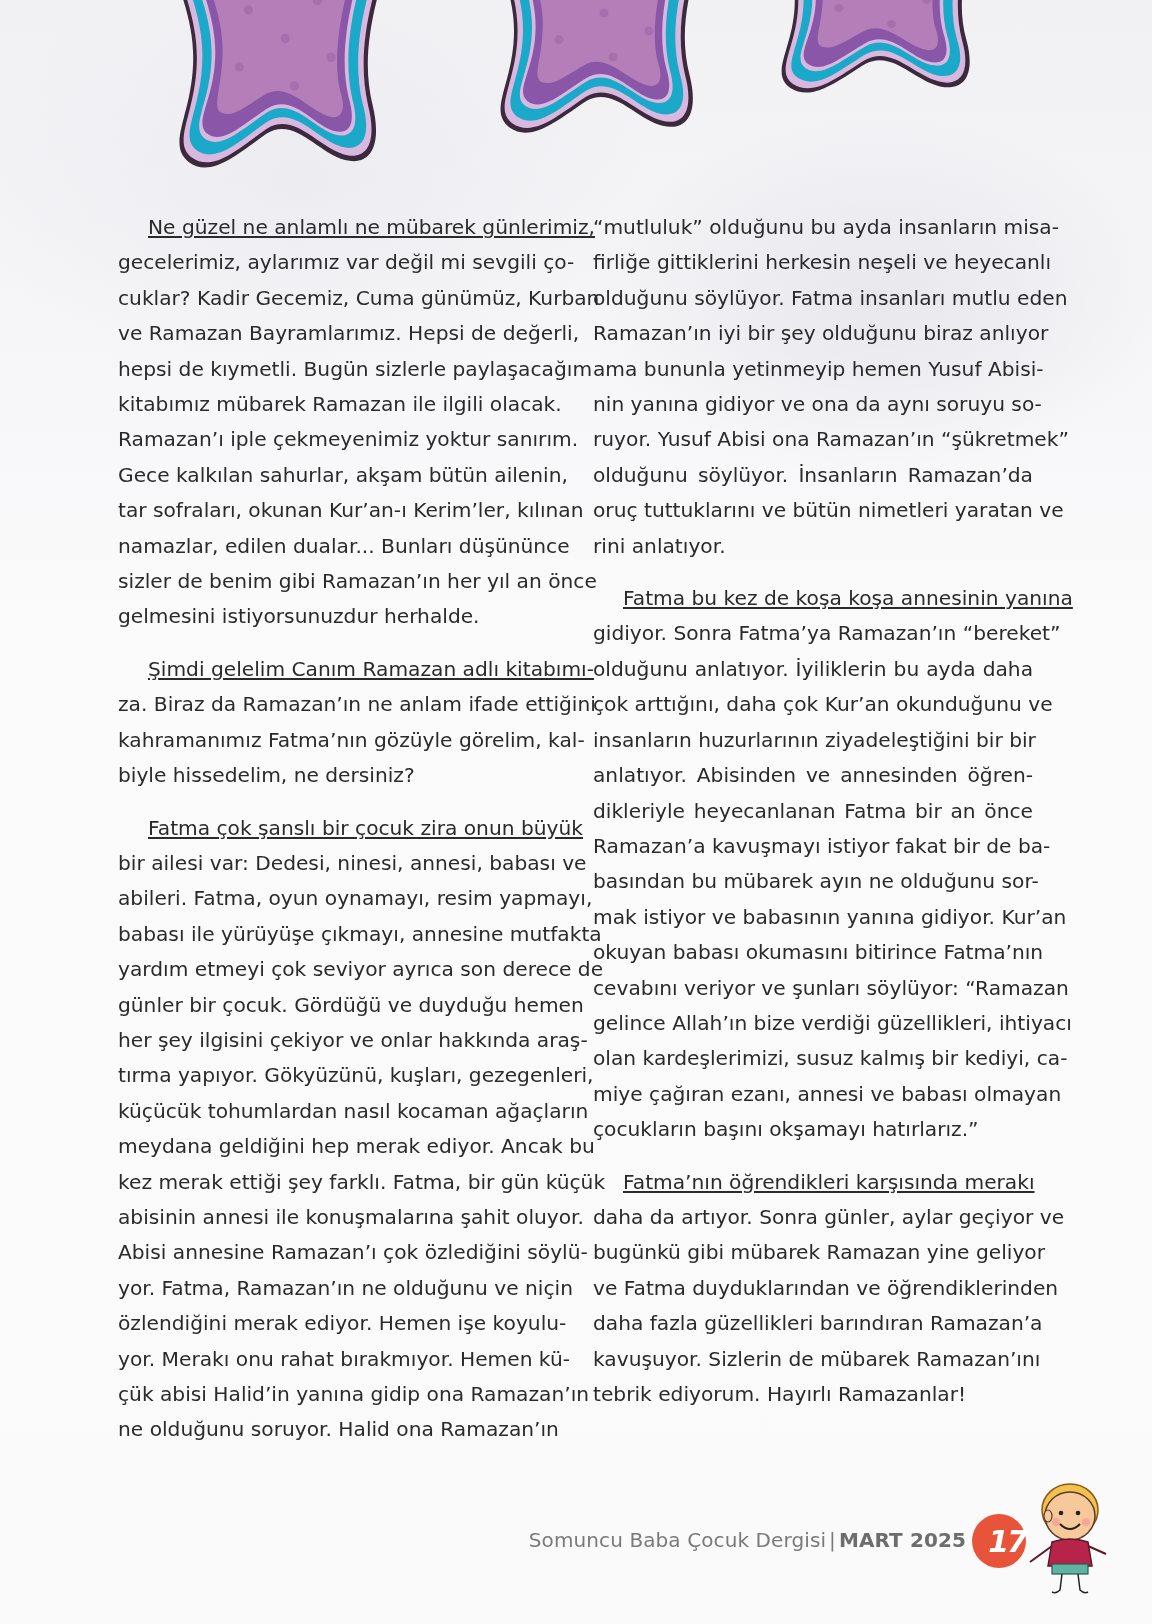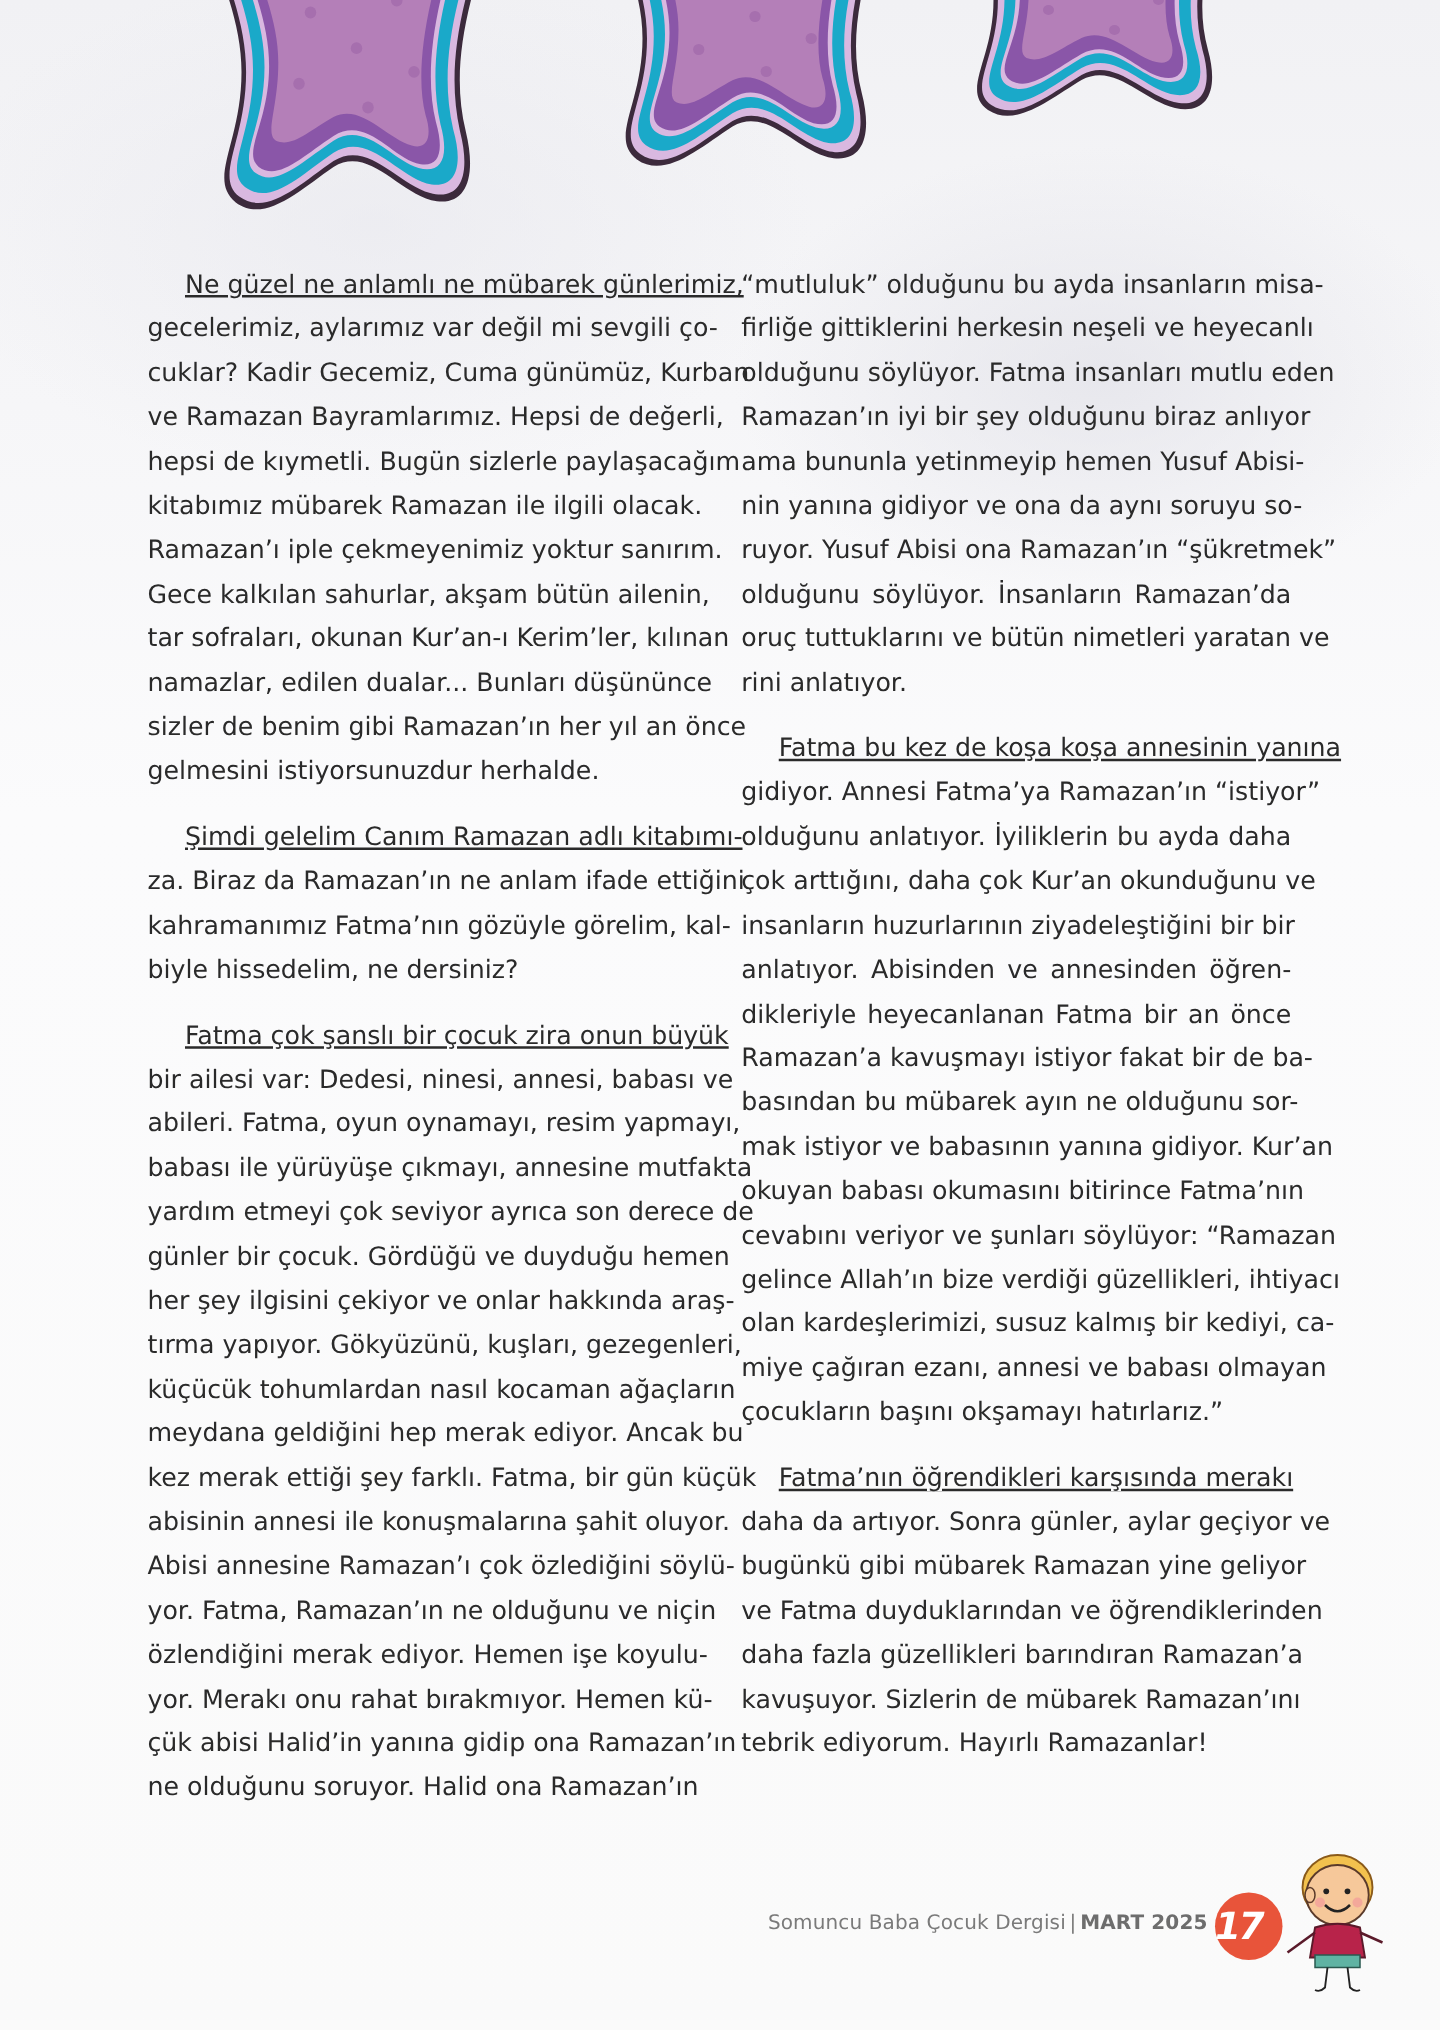--- a/index.html
+++ b/index.html
@@ -31,30 +31,30 @@
     .column p { margin: 0 0 17px 0; text-indent: 30px; hyphens: manual; }
     .column p.no-indent { text-indent: 0; }
     .line { display: block; text-align: justify; text-align-last: justify; white-space: nowrap; }
     .line.last { text-align-last: left; }
     .line.first { padding-left: 30px; text-decoration: underline; }
     .footer {
       position: absolute; left: 0; top: 1520px; width: 1152px; height: 90px; z-index: 3;
     }
     .footer-text {
       position: absolute; right: 186px; top: 8px;
-      font-size: 16px; color: #7a7a7a; letter-spacing: 0.1px;
+      font-size: 20px; color: #7a7a7a; letter-spacing: 0.1px;
       font-family: "DejaVu Sans", "Liberation Sans", sans-serif;
     }
     .footer-text .sep { margin: 0 3px; }
     .footer-text .issue { font-weight: bold; color: #6d6d6d; }
     .page-badge {
       position: absolute; left: 972px; top: -6px; width: 54px; height: 54px;
       border-radius: 50%; background: #e8543a;
       color: #fff; font-weight: bold; font-size: 30px;
-      display: flex; align-items: center; justify-content: flex-start;
+      display: flex; align-items: center; justify-content: flex-end;
       font-family: "DejaVu Sans", sans-serif; letter-spacing: -2px;
       font-style: italic;
     }
     .mascot { position: absolute; left: 1020px; top: -40px; width: 100px; height: 120px; }
   </style>
 </head>
 <body>
 
 <div class="bg-wash"></div>
 
@@ -131,21 +131,21 @@
     <span class="line">Ramazan’ın iyi bir şey olduğunu biraz anlıyor</span>
     <span class="line">ama bununla yetinmeyip hemen Yusuf Abisi-</span>
     <span class="line">nin yanına gidiyor ve ona da aynı soruyu so-</span>
     <span class="line">ruyor. Yusuf Abisi ona Ramazan’ın “şükretmek”</span>
     <span class="line">olduğunu söylüyor. İnsanların Ramazan’da</span>
     <span class="line">oruç tuttuklarını ve bütün nimetleri yaratan ve</span>
     <span class="line last">rini anlatıyor.</span>
   </p>
   <p class="no-indent">
     <span class="line first">Fatma bu kez de koşa koşa annesinin yanına</span>
-    <span class="line">gidiyor. Annesi Fatma’ya Ramazan’ın “istiyor”</span>
+    <span class="line">gidiyor. Sonra Fatma’ya Ramazan’ın “bereket”</span>
     <span class="line">olduğunu anlatıyor. İyiliklerin bu ayda daha</span>
     <span class="line">çok arttığını, daha çok Kur’an okunduğunu ve</span>
     <span class="line">insanların huzurlarının ziyadeleştiğini bir bir</span>
     <span class="line">anlatıyor. Abisinden ve annesinden öğren-</span>
     <span class="line">dikleriyle heyecanlanan Fatma bir an önce</span>
     <span class="line">Ramazan’a kavuşmayı istiyor fakat bir de ba-</span>
     <span class="line">basından bu mübarek ayın ne olduğunu sor-</span>
     <span class="line">mak istiyor ve babasının yanına gidiyor. Kur’an</span>
     <span class="line">okuyan babası okumasını bitirince Fatma’nın</span>
     <span class="line">cevabını veriyor ve şunları söylüyor: “Ramazan</span>

